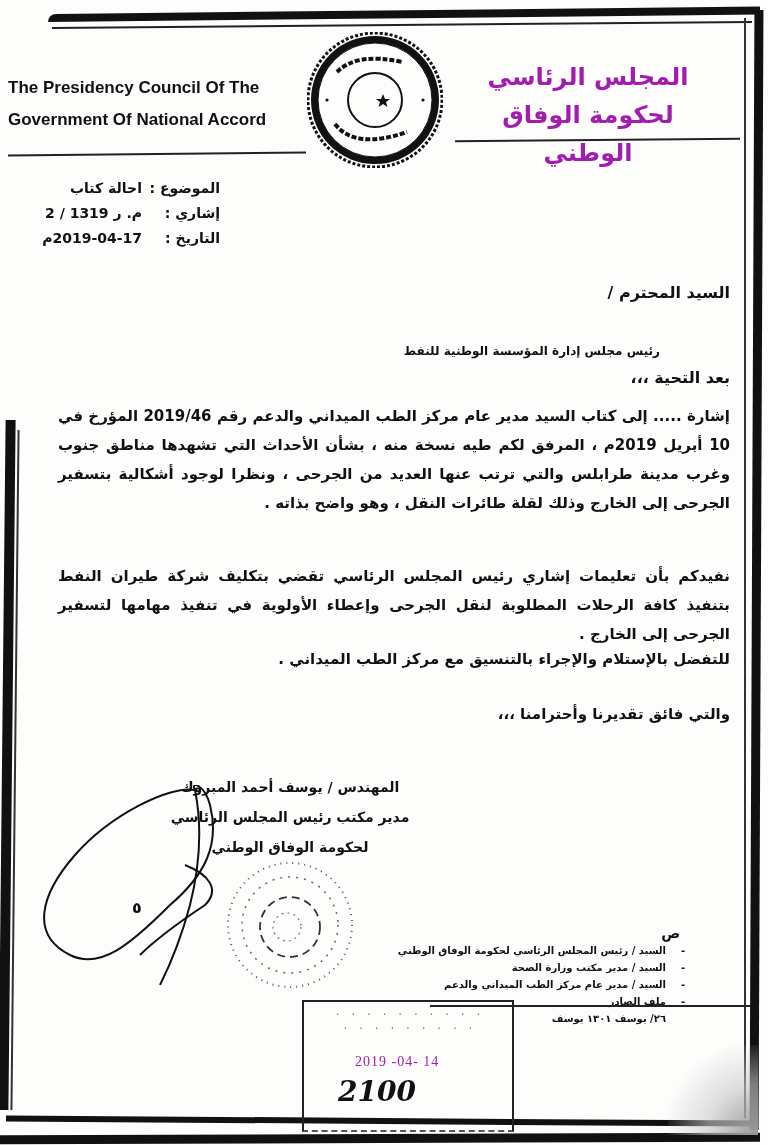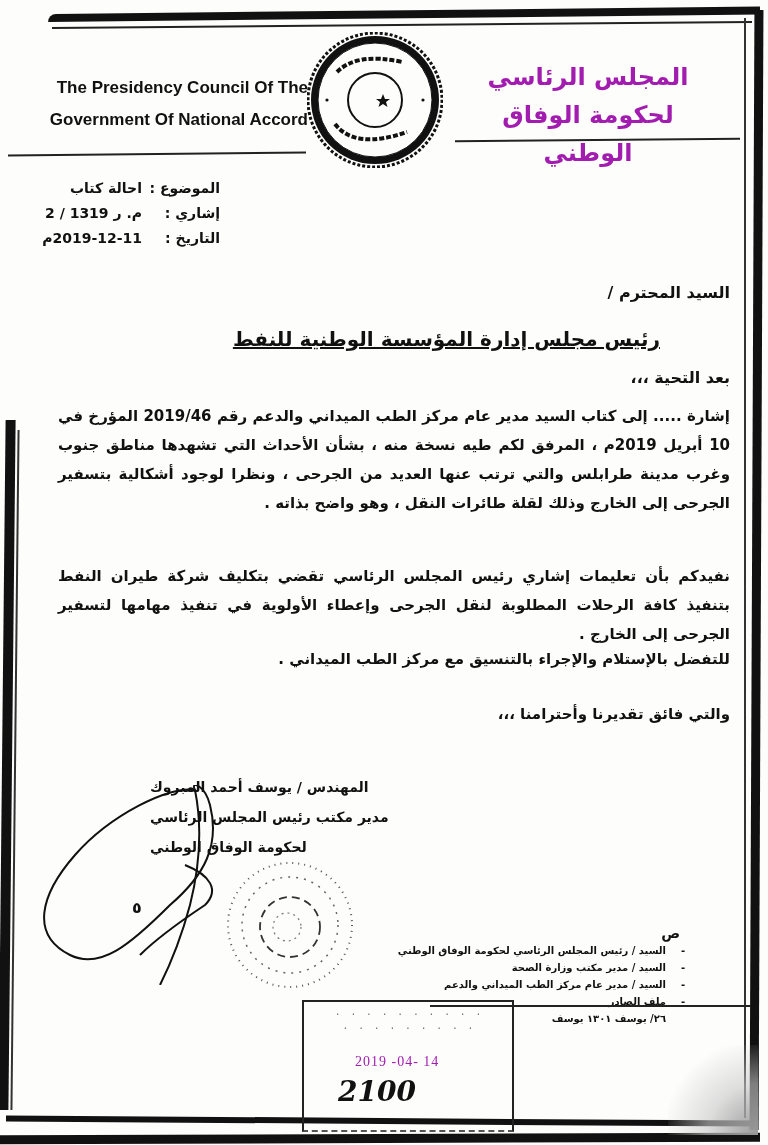--- a/index.html
+++ b/index.html
@@ -50,21 +50,21 @@
   }
   .shadow-corner {
     position: absolute; right: 10px; bottom: 10px; width: 90px; height: 90px;
     background: radial-gradient(circle at 100% 100%, #999 0%, rgba(200,200,200,0.6) 40%, rgba(255,255,255,0) 75%);
   }
 
   
   .hdr-en {
     position: absolute; left: 8px; top: 72px; width: 300px;
     font-family: "Liberation Sans", sans-serif; font-weight: bold;
-    font-size: 17px; line-height: 32px; color: #111; text-align: right;
+    font-size: 17px; line-height: 32px; color: #111;
   }
   .hdr-en div { white-space: nowrap; }
   .hdr-ar {
     position: absolute; right: 50px; top: 58px; width: 260px;
     direction: rtl; text-align: center;
     font-family: "DejaVu Sans", sans-serif; font-weight: bold;
     font-size: 24px; line-height: 38px; color: #a21caf;
   }
   .hdr-line-left {
     position: absolute; left: 8px; top: 153px; width: 298px; height: 2px; background: #222;
@@ -88,30 +88,30 @@
   .meta-label { width: 72px; text-align: right; font-weight: bold; }
   .meta-value { text-align: right; font-weight: bold; padding-right: 6px; }
 
   
   .body-text {
     position: absolute; left: 58px; width: 672px;
     direction: rtl; text-align: right;
     font-weight: bold; font-size: 15px; color: #111;
   }
   .salute { top: 283px; font-size: 16px; }
-  .recipient { top: 327px; padding-right: 70px; width: 602px; font-size: 20px; text-decoration: underline; }
+  .recipient { top: 344px; padding-right: 70px; width: 602px; font-size: 12px; }
   .greeting { top: 368px; font-size: 16px; }
   .para1 { top: 402px; line-height: 29px; text-align: justify; text-align-last: right; }
   .para2 { top: 562px; line-height: 29px; text-align: justify; text-align-last: right; }
   .para3 { top: 650px; }
   .para4 { top: 705px; }
   .closing { top: 742px; padding-right: 300px; width: 372px; }
   .sig-block {
     position: absolute; left: 150px; top: 772px; width: 280px;
-    direction: rtl; text-align: left;
+    direction: rtl; text-align: center;
     font-weight: bold; font-size: 14px; line-height: 30px;
   }
 
   
   .signature { position: absolute; left: 20px; top: 785px; width: 230px; height: 200px; }
   .round-stamp { position: absolute; left: 215px; top: 855px; width: 150px; height: 140px; }
 
   
   .cc {
     position: absolute; left: 390px; top: 925px; width: 300px;
@@ -196,21 +196,21 @@
     <div class="meta-row">
       <span class="meta-label">الموضوع :</span>
       <span class="meta-value">احالة كتاب</span>
     </div>
     <div class="meta-row">
       <span class="meta-label">إشاري :</span>
       <span class="meta-value">م. ر 1319 / 2</span>
     </div>
     <div class="meta-row">
       <span class="meta-label">التاريخ :</span>
-      <span class="meta-value">2019-12-11م</span>
+      <span class="meta-value">2019-04-17م</span>
     </div>
   </div>
 
   <div class="body-text salute">السيد المحترم /</div>
   <div class="body-text recipient">رئيس مجلس إدارة المؤسسة الوطنية للنفط</div>
   <div class="body-text greeting">بعد التحية ،،،</div>
   <div class="body-text para1">إشارة ..... إلى كتاب السيد مدير عام مركز الطب الميداني والدعم رقم 2019/46 المؤرخ في 10 أبريل 2019م ، المرفق لكم طيه نسخة منه ، بشأن الأحداث التي تشهدها مناطق جنوب وغرب مدينة طرابلس والتي ترتب عنها العديد من الجرحى ، ونظرا لوجود أشكالية بتسفير الجرحى إلى الخارج وذلك لقلة طائرات النقل ، وهو واضح بذاته .</div>
   <div class="body-text para2">نفيدكم بأن تعليمات إشاري رئيس المجلس الرئاسي تقضي بتكليف شركة طيران النفط بتنفيذ كافة الرحلات المطلوبة لنقل الجرحى وإعطاء الأولوية في تنفيذ مهامها لتسفير الجرحى إلى الخارج .</div>
   <div class="body-text para3">للتفضل بالإستلام والإجراء بالتنسيق مع مركز الطب الميداني .</div>
   <div class="body-text para4">والتي فائق تقديرنا وأحترامنا ،،،</div>

